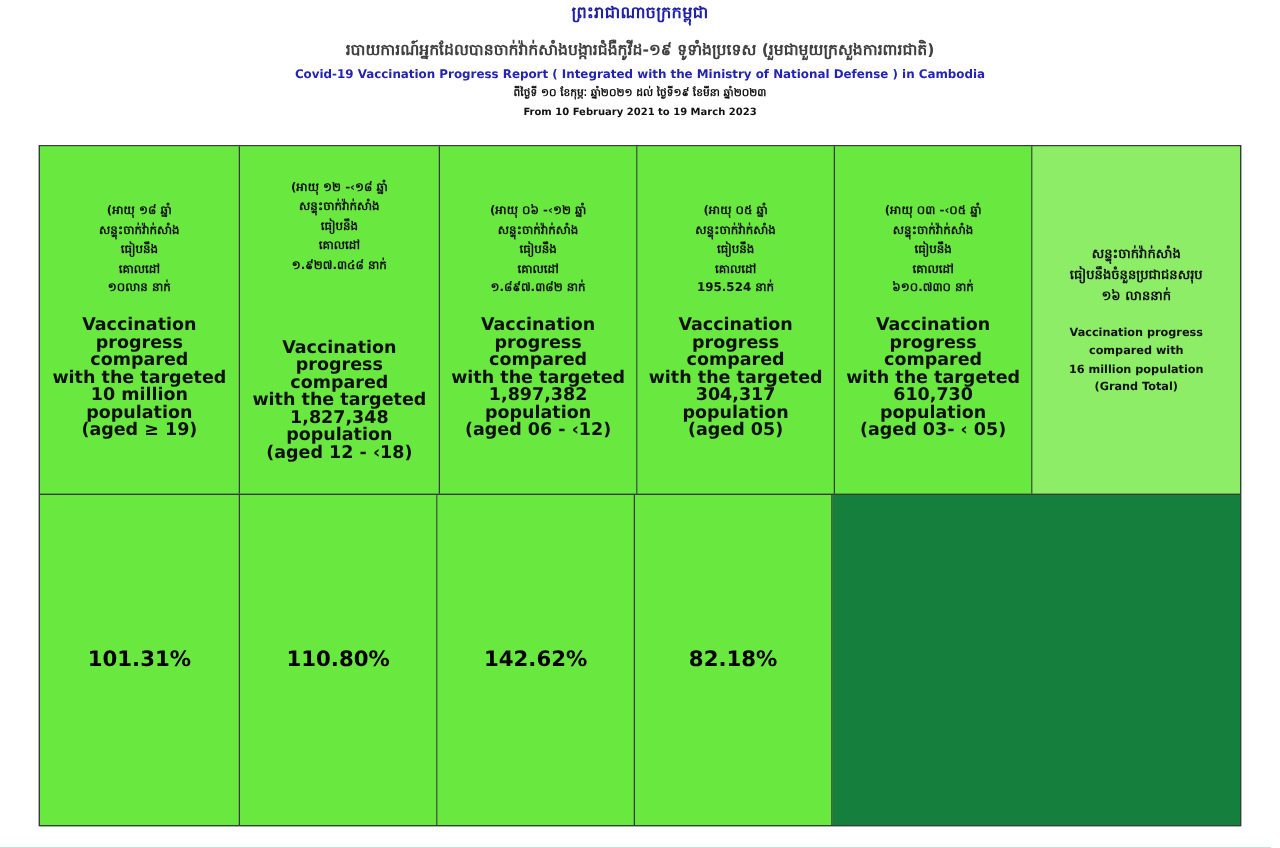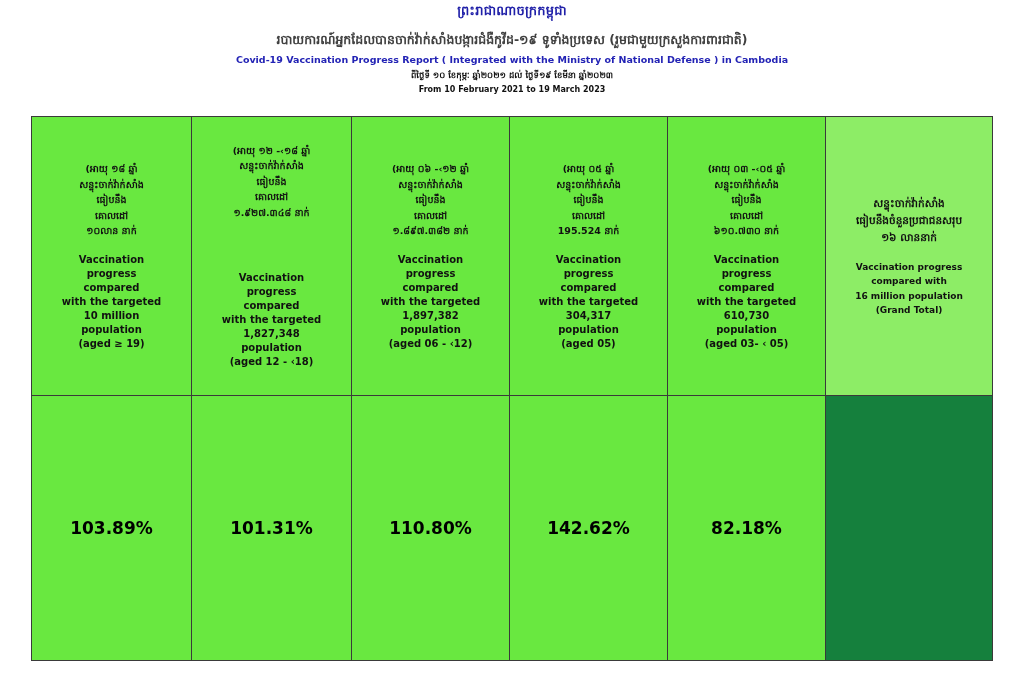--- a/index.html
+++ b/index.html
@@ -112,21 +112,21 @@
     background: #8ded66;
   }
   .kh-block {
     color: #111111;
     font-size: 9.5px;
     font-weight: bold;
     line-height: 15.5px;
   }
   .en-block {
     color: #111111;
-    font-size: 10px;
+    font-size: 14px;
     font-weight: bold;
     line-height: 14px;
     margin-top: 14px;
   }
   .total .kh-block {
     font-size: 10.5px;
     line-height: 17px;
   }
   .total .en-block {
     font-size: 9px;
@@ -265,23 +265,20 @@
           <div>Vaccination progress</div>
           <div>compared with</div>
           <div>16 million population</div>
           <div>(Grand Total)</div>
         </div>
       </div>
 
     </div>
 
     <div class="row row-bottom">
-      <div class="cell c1">
-        <div class="pct">103.89%</div>
-      </div>
       <div class="cell c2">
         <div class="pct">101.31%</div>
       </div>
       <div class="cell c3">
         <div class="pct">110.80%</div>
       </div>
       <div class="cell c4">
         <div class="pct">142.62%</div>
       </div>
       <div class="cell c5">

